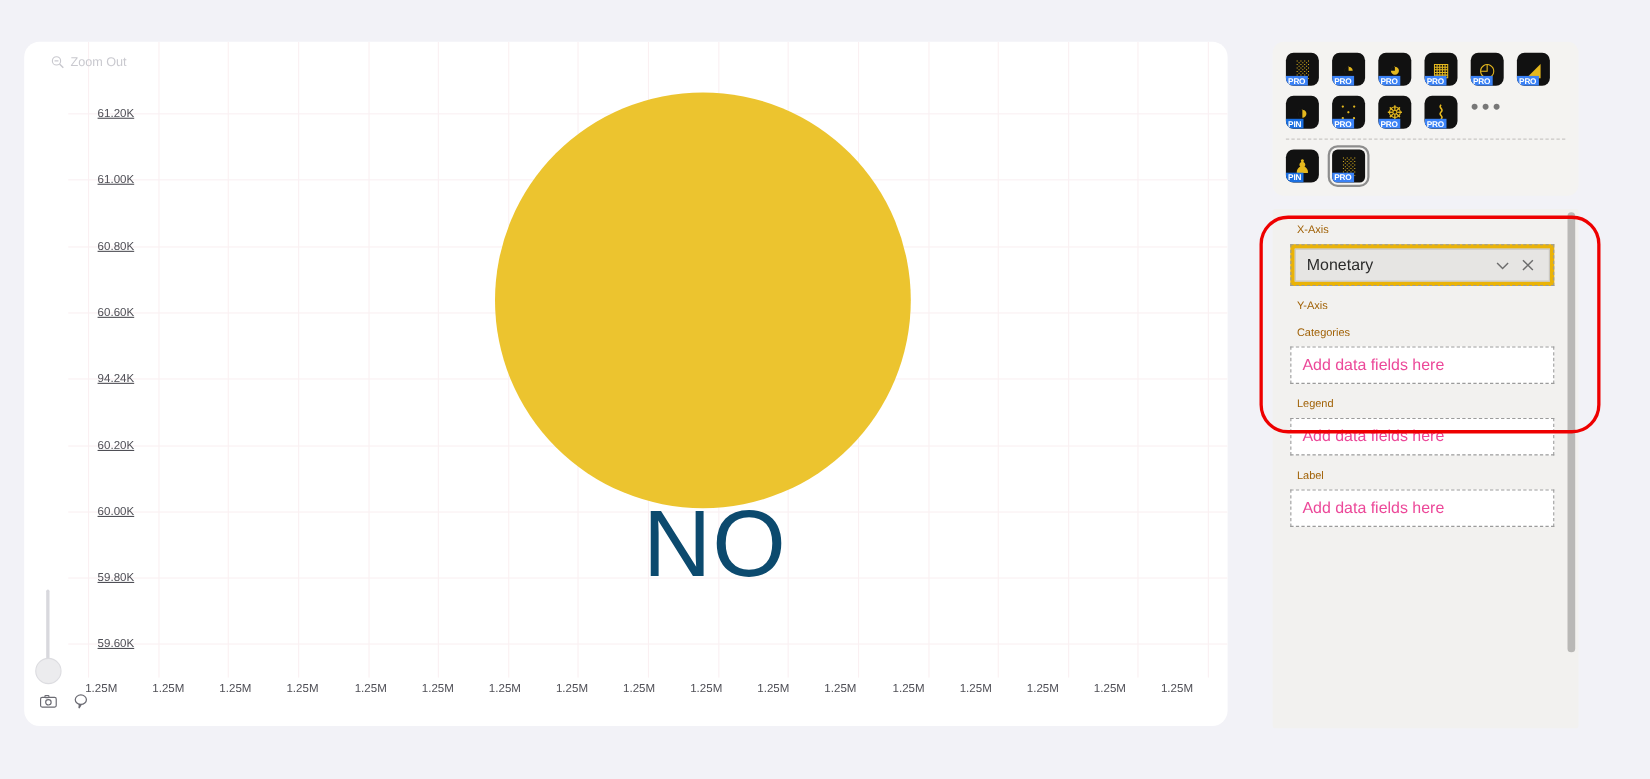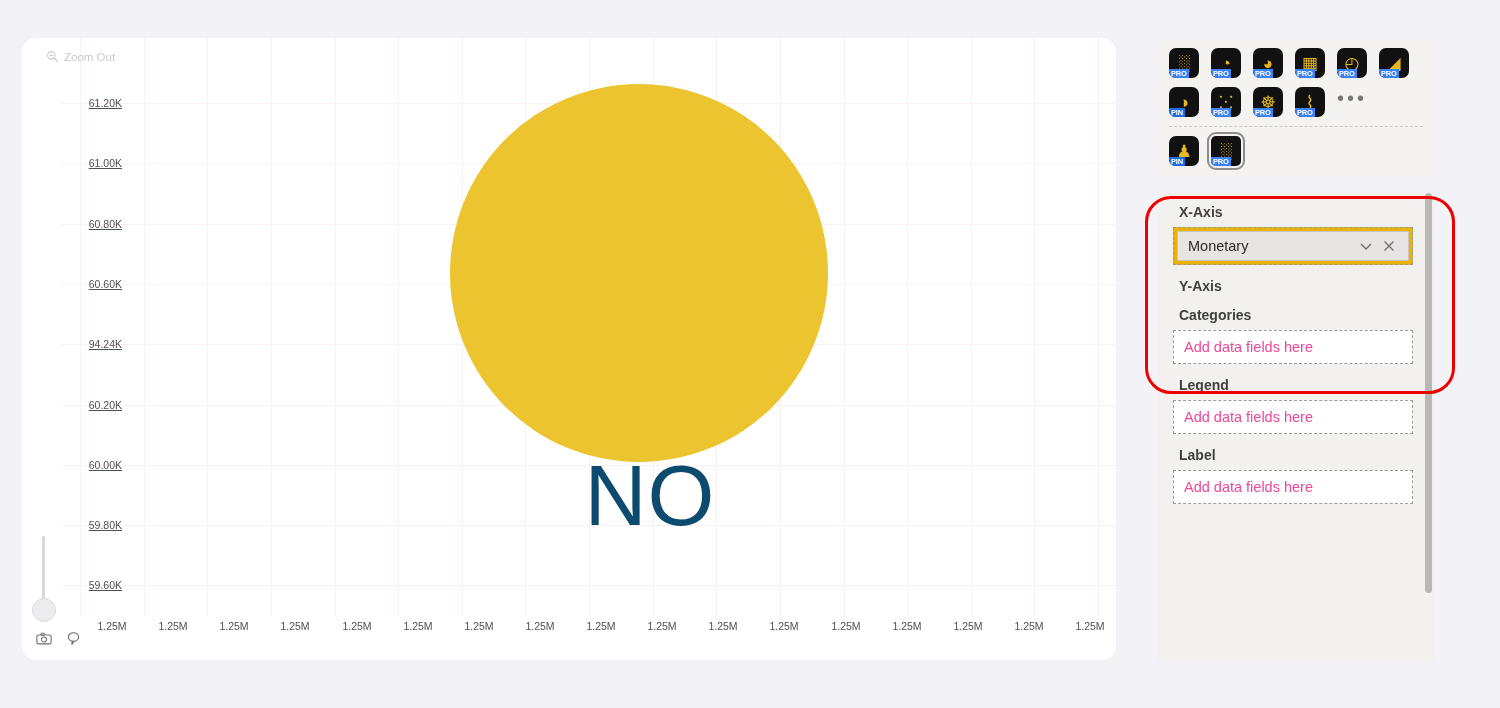--- a/index.html
+++ b/index.html
@@ -80,21 +80,21 @@
     left: 44px;
     width: 56px;
     top: 0;
     bottom: 44px;
     z-index: 5;
   }
 
   
   #x-axis-labels {
     position: absolute;
-    left: 52px;
+    left: 32px;
     right: 0;
     bottom: 24px;
     height: 16px;
     z-index: 5;
   }
   .x-label {
     position: absolute;
     font-size: 10.5px;
     color: #4f4f56;
     transform: translateX(-50%);
@@ -246,24 +246,24 @@
     border-radius: 2px;
     overflow: hidden;
   }
   #fields-scroll {
     position: absolute;
     inset: 0;
     padding: 14px 22px 0 16px;
     box-sizing: border-box;
   }
   .well-label {
-    font-size: 14px;
-    color: #404040;
+    font-size: 10px;
+    color: #a16207;
     margin: 0 0 7px 6px;
-    font-weight: 700;
+    font-weight: 400;
   }
   .well-group { margin-bottom: 13px; }
   .drop-zone {
     border: 1px dashed #9b9b9b;
     background: #ffffff;
     height: 34px;
     display: flex;
     align-items: center;
     padding: 0 10px;
     box-sizing: border-box;

